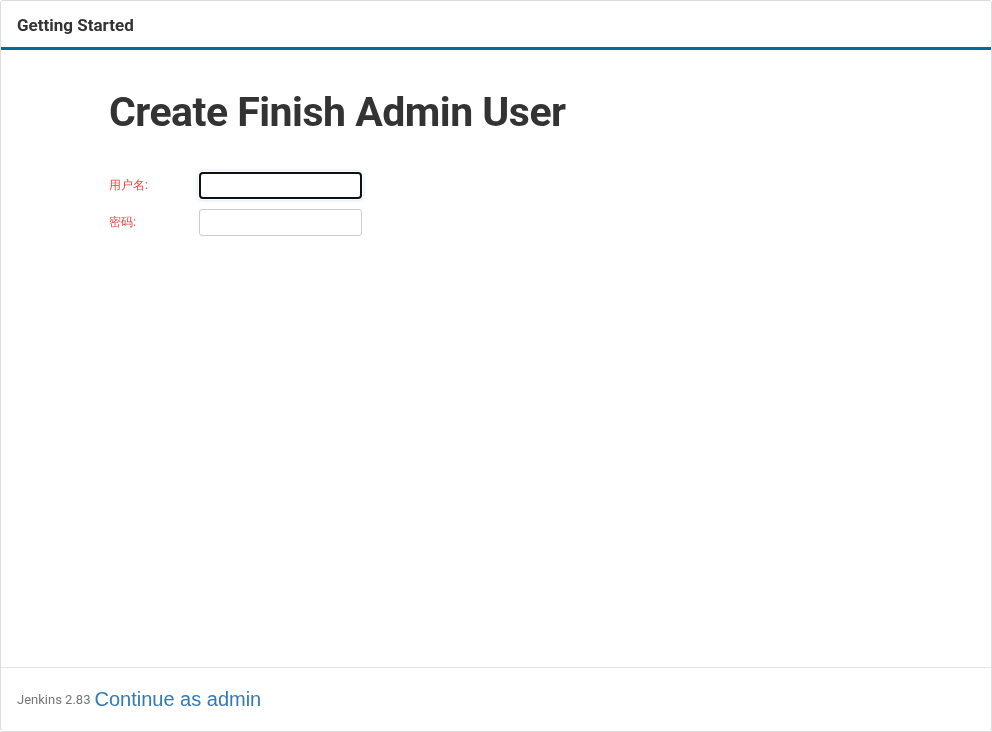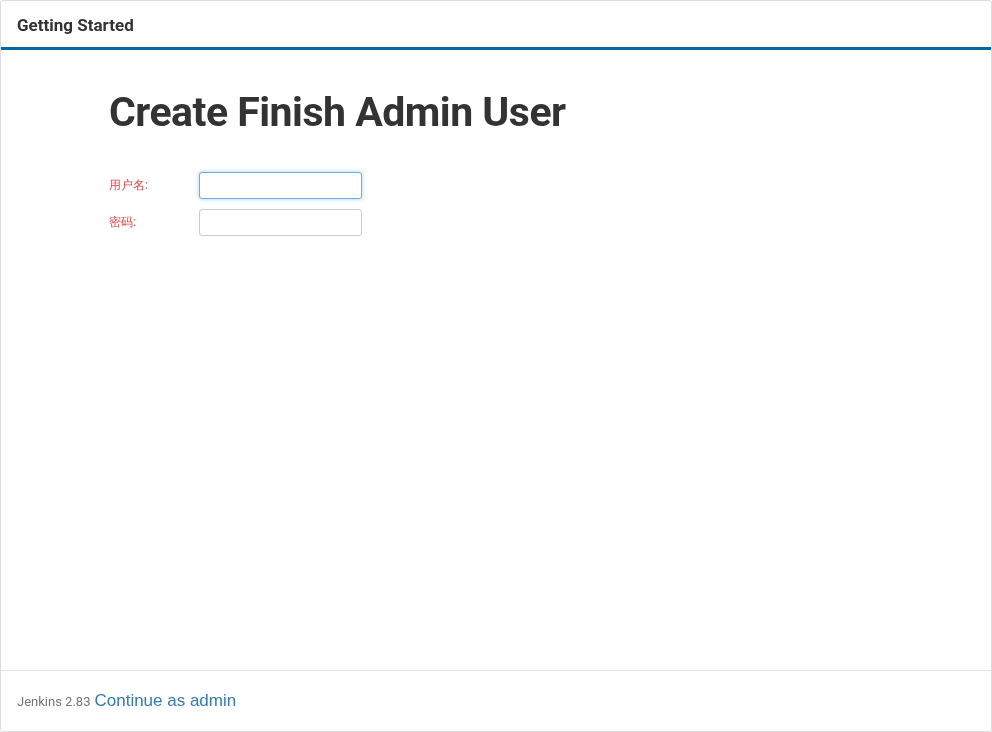--- a/index.html
+++ b/index.html
@@ -86,21 +86,21 @@
     }
     .footer-actions {
       display: flex;
       align-items: center;
       gap: 22px;
     }
     .link-button {
       background: none;
       border: none;
       color: #337ab7;
-      font-size: 17px;
+      font-size: 20px;
       cursor: pointer;
       padding: 6px 4px;
     }
     .primary-button {
       background: #337ab7;
       border: 1px solid #2e6da4;
       color: #fff;
       font-size: 14.5px;
       padding: 8px 14px;
       border-radius: 4px;

